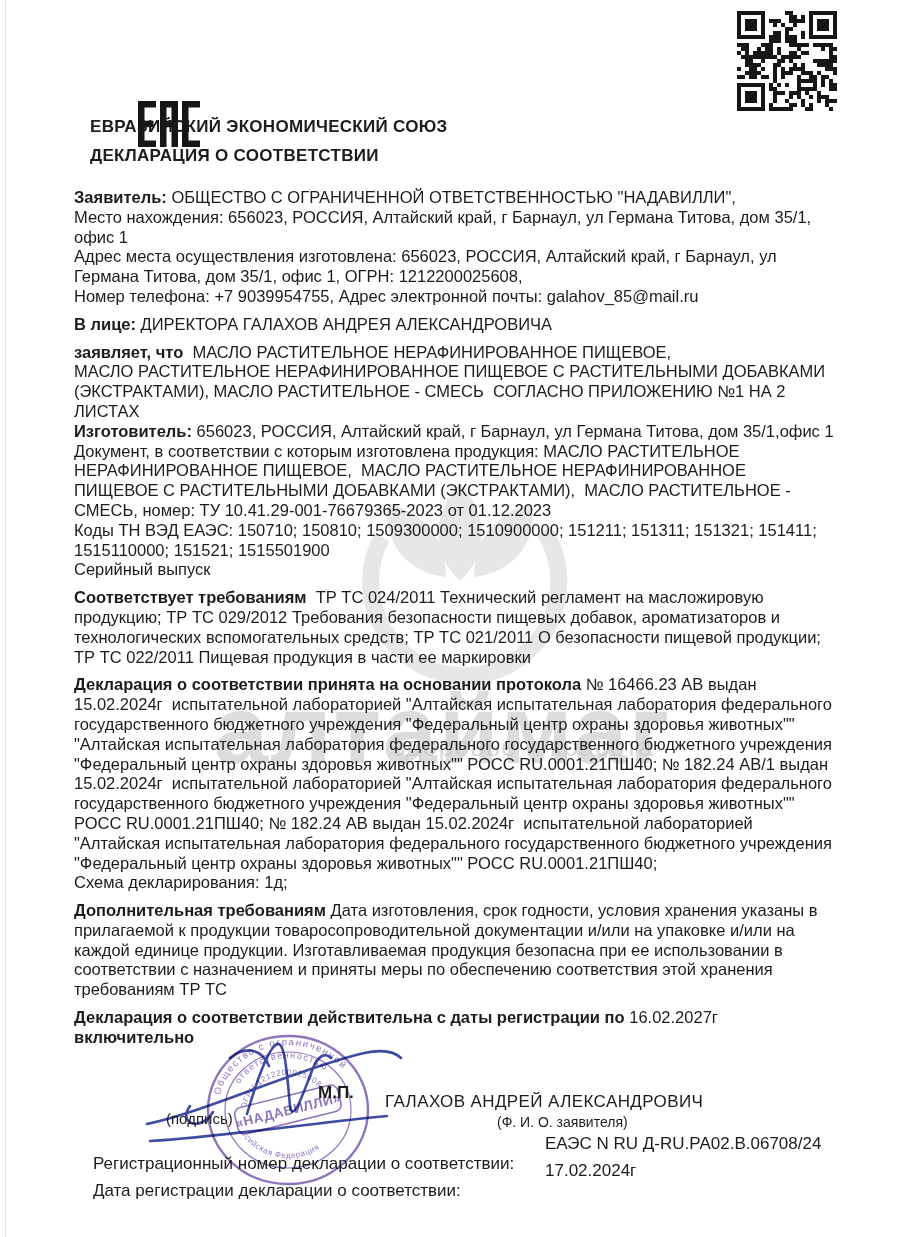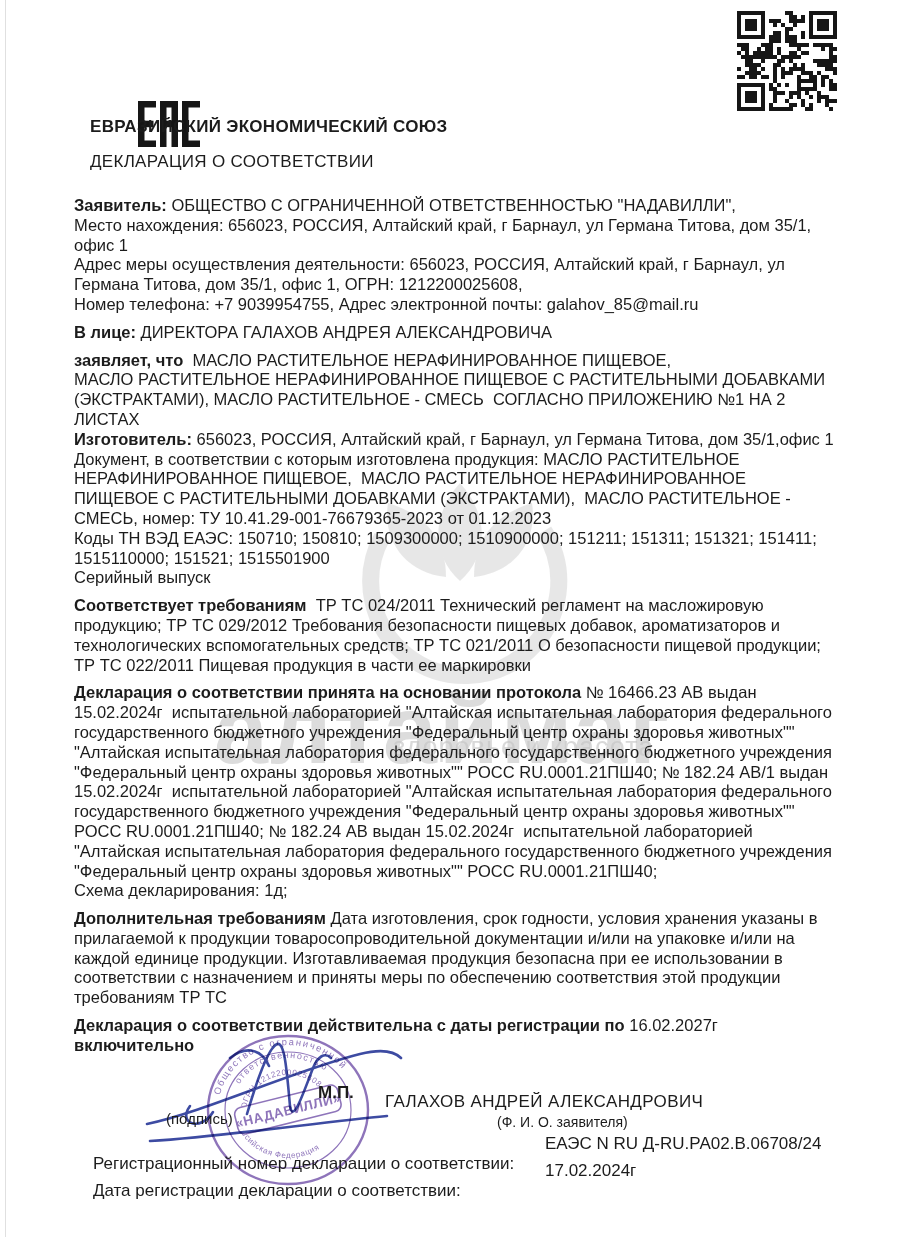--- a/index.html
+++ b/index.html
@@ -12,37 +12,37 @@
     font-family:"Liberation Sans",sans-serif;
     color:#1c1c1c;
   }
   .page-edge{position:absolute;left:5px;top:0;width:1px;height:100%;background:#e0e0e0;}
 
   
   .eac-mark{position:absolute;left:138px;top:101px;}
   .qr{position:absolute;left:737px;top:11px;width:100px;height:100px;}
   .header{position:absolute;left:90px;top:117px;width:760px;text-align:left;}
   .header .h1{font-weight:bold;font-size:17px;letter-spacing:.3px;line-height:20px;}
-  .header .h2{font-weight:normal;font-size:17px;letter-spacing:.3px;line-height:20px;margin-top:15px;}
+  .header .h2{font-weight:bold;font-size:17px;letter-spacing:.3px;line-height:20px;margin-top:9px;}
 
   
   .wm-logo{position:absolute;left:330px;top:475px;opacity:.42;z-index:0;}
   .wm-brand{
     position:absolute;left:214px;top:674px;z-index:0;
     font-size:97px;font-weight:bold;letter-spacing:2px;
     color:#c3c3c3;opacity:.58;white-space:pre;
   }
   .wm-tagline{
     position:absolute;left:393px;top:732px;z-index:0;
     font-size:27px;color:#c6c6c6;opacity:.65;letter-spacing:1px;white-space:pre;
   }
 
   
   .doc-body{
-    position:absolute;left:74px;top:196px;width:792px;z-index:2;
+    position:absolute;left:74px;top:188px;width:792px;z-index:2;
     font-size:16.5px;line-height:19.8px;
   }
   .block{margin:0 0 8px 0;}
   .line{white-space:pre;}
   .b{font-weight:bold;}
 
   
   .stamp{position:absolute;left:202px;top:1030px;z-index:3;opacity:.85;mix-blend-mode:multiply;}
   .signature{position:absolute;left:135px;top:1028px;z-index:4;opacity:.92;mix-blend-mode:multiply;}
   .mp{position:absolute;left:318px;top:1083px;font-size:17px;font-weight:bold;z-index:5;white-space:pre;}
@@ -334,21 +334,21 @@
     </svg>
   </div>
   <div class="wm-brand">алтаймаг</div>
   <div class="wm-tagline">здоровье и красота</div>
 
   <div class="doc-body">
       <div class="block">
         <div class="line"><span class="b">Заявитель:</span><span> ОБЩЕСТВО С ОГРАНИЧЕННОЙ ОТВЕТСТВЕННОСТЬЮ "НАДАВИЛЛИ",</span></div>
         <div class="line"><span>Место нахождения: 656023, РОССИЯ, Алтайский край, г Барнаул, ул Германа Титова, дом 35/1,</span></div>
         <div class="line"><span>офис 1</span></div>
-        <div class="line"><span>Адрес меры осуществления деятельности: 656023, РОССИЯ, Алтайский край, г Барнаул, ул</span></div>
+        <div class="line"><span>Адрес места осуществления изготовлена: 656023, РОССИЯ, Алтайский край, г Барнаул, ул</span></div>
         <div class="line"><span>Германа Титова, дом 35/1, офис 1, ОГРН: 1212200025608,</span></div>
         <div class="line"><span>Номер телефона: +7 9039954755, Адрес электронной почты: galahov_85@mail.ru</span></div>
       </div>
       <div class="block">
         <div class="line"><span class="b">В лице:</span><span> ДИРЕКТОРА ГАЛАХОВ АНДРЕЯ АЛЕКСАНДРОВИЧА</span></div>
       </div>
       <div class="block">
         <div class="line"><span class="b">заявляет, что</span><span>  МАСЛО РАСТИТЕЛЬНОЕ НЕРАФИНИРОВАННОЕ ПИЩЕВОЕ,</span></div>
         <div class="line"><span>МАСЛО РАСТИТЕЛЬНОЕ НЕРАФИНИРОВАННОЕ ПИЩЕВОЕ С РАСТИТЕЛЬНЫМИ ДОБАВКАМИ</span></div>
         <div class="line"><span>(ЭКСТРАКТАМИ), МАСЛО РАСТИТЕЛЬНОЕ - СМЕСЬ  СОГЛАСНО ПРИЛОЖЕНИЮ №1 НА 2</span></div>
@@ -378,21 +378,21 @@
         <div class="line"><span>государственного бюджетного учреждения "Федеральный центр охраны здоровья животных""</span></div>
         <div class="line"><span>РОСС RU.0001.21ПШ40; № 182.24 АВ выдан 15.02.2024г  испытательной лабораторией</span></div>
         <div class="line"><span>"Алтайская испытательная лаборатория федерального государственного бюджетного учреждения</span></div>
         <div class="line"><span>"Федеральный центр охраны здоровья животных"" РОСС RU.0001.21ПШ40;</span></div>
         <div class="line"><span>Схема декларирования: 1д;</span></div>
       </div>
       <div class="block">
         <div class="line"><span class="b">Дополнительная требованиям</span><span> Дата изготовления, срок годности, условия хранения указаны в</span></div>
         <div class="line"><span>прилагаемой к продукции товаросопроводительной документации и/или на упаковке и/или на</span></div>
         <div class="line"><span>каждой единице продукции. Изготавливаемая продукция безопасна при ее использовании в</span></div>
-        <div class="line"><span>соответствии с назначением и приняты меры по обеспечению соответствия этой продукции</span></div>
+        <div class="line"><span>соответствии с назначением и приняты меры по обеспечению соответствия этой хранения</span></div>
         <div class="line"><span>требованиям ТР ТС</span></div>
       </div>
       <div class="block">
         <div class="line"><span class="b">Декларация о соответствии действительна с даты регистрации по</span><span> 16.02.2027г</span></div>
         <div class="line"><span class="b">включительно</span></div>
       </div>
     </div>
 
   <svg class="stamp" width="172" height="160" viewBox="0 0 172 160">
     <defs>

